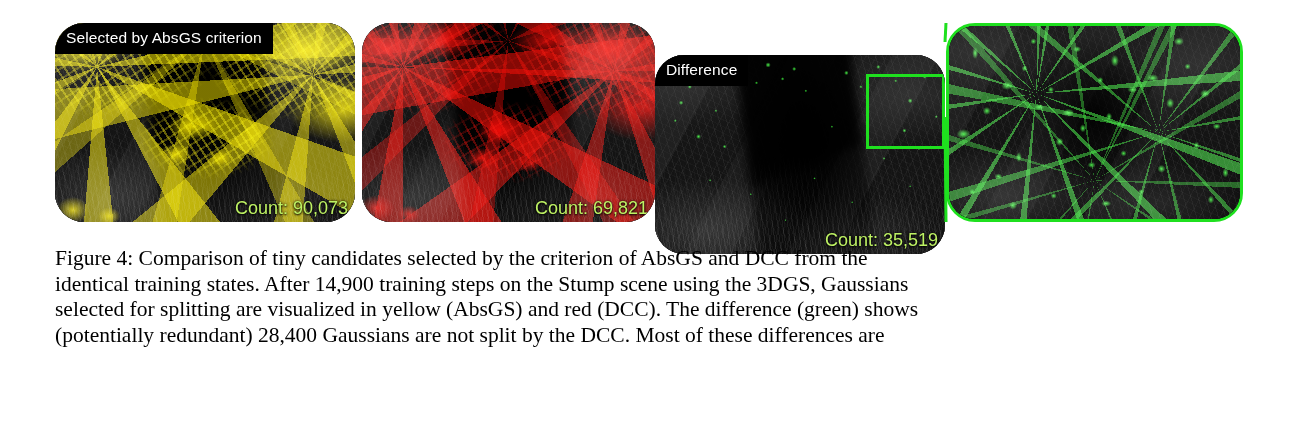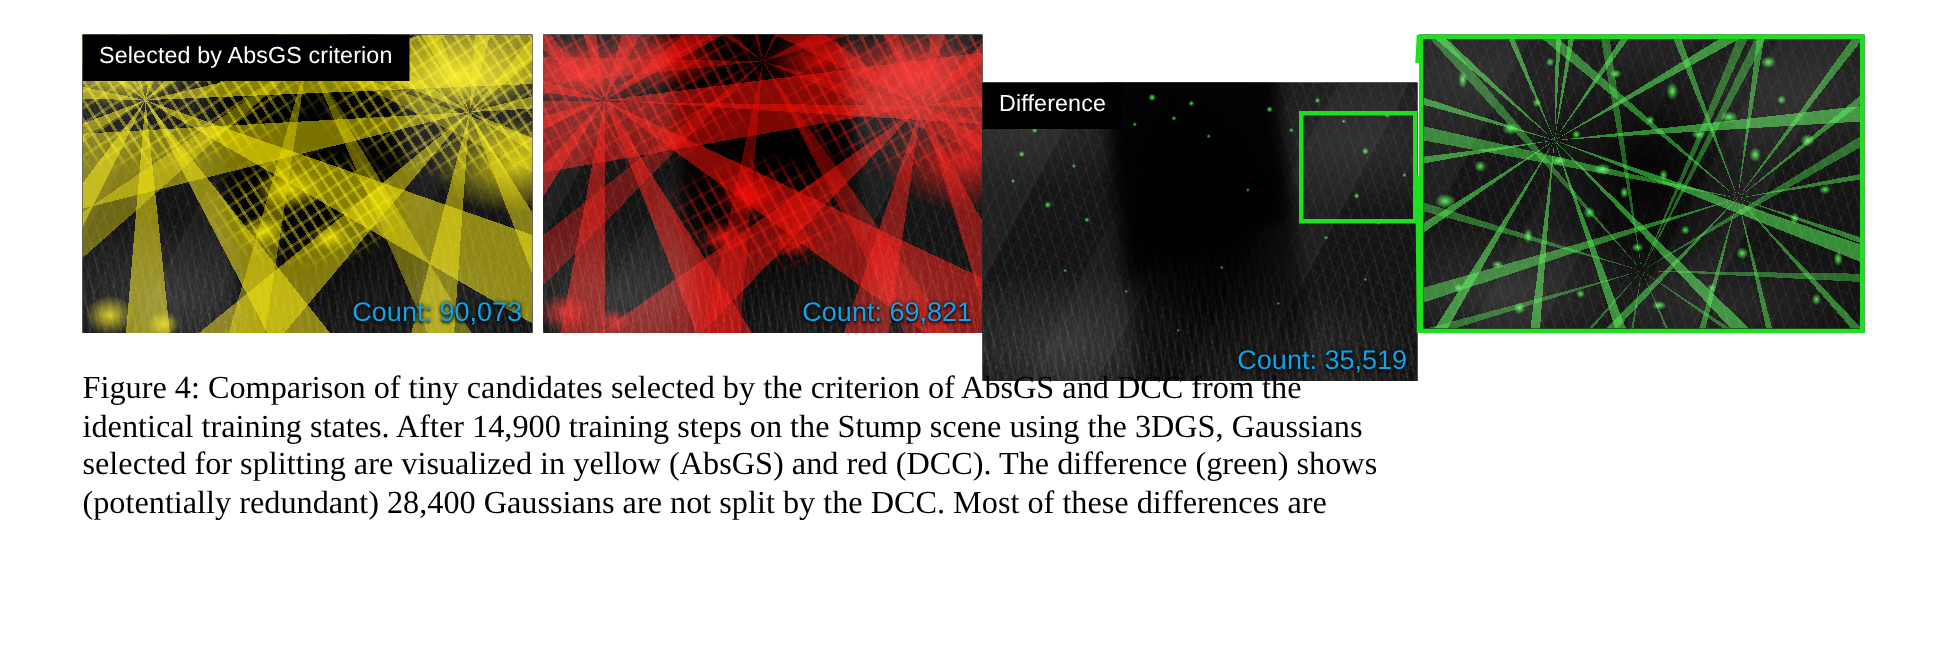--- a/index.html
+++ b/index.html
@@ -22,20 +22,21 @@
     width: 1188px;
     height: 199px;
   }
 
   .panel {
     position: absolute;
     top: 0;
     height: 199px;
     background: #0a0a0a;
     overflow: hidden;
+    border-radius: 29px;
   }
 
   
   .panel-absgs   { left: 0px;   width: 300px; }
   .panel-dcc     { left: 307px; width: 293px; }
   .panel-diff    { left: 600px; width: 290px; margin-top: 32px; }
   .panel-inset   { left: 891px; width: 297px; box-sizing: border-box; border: 3px solid #1fe01f; background: #060806; }
 
   
   .scene {
@@ -253,21 +254,21 @@
     white-space: nowrap;
     letter-spacing: 0.1px;
     z-index: 6;
   }
 
   
   .panel-count {
     position: absolute;
     right: 7px;
     bottom: 5px;
-    color: #0ea5e9;
+    color: #bef264;
     font-family: "Liberation Sans", sans-serif;
     font-size: 18px;
     line-height: 1;
     white-space: nowrap;
     text-shadow: 0 0 3px rgba(0,0,0,0.95), 0 1px 2px rgba(0,0,0,0.9);
     z-index: 6;
   }
 
   
   .zoom-box {

